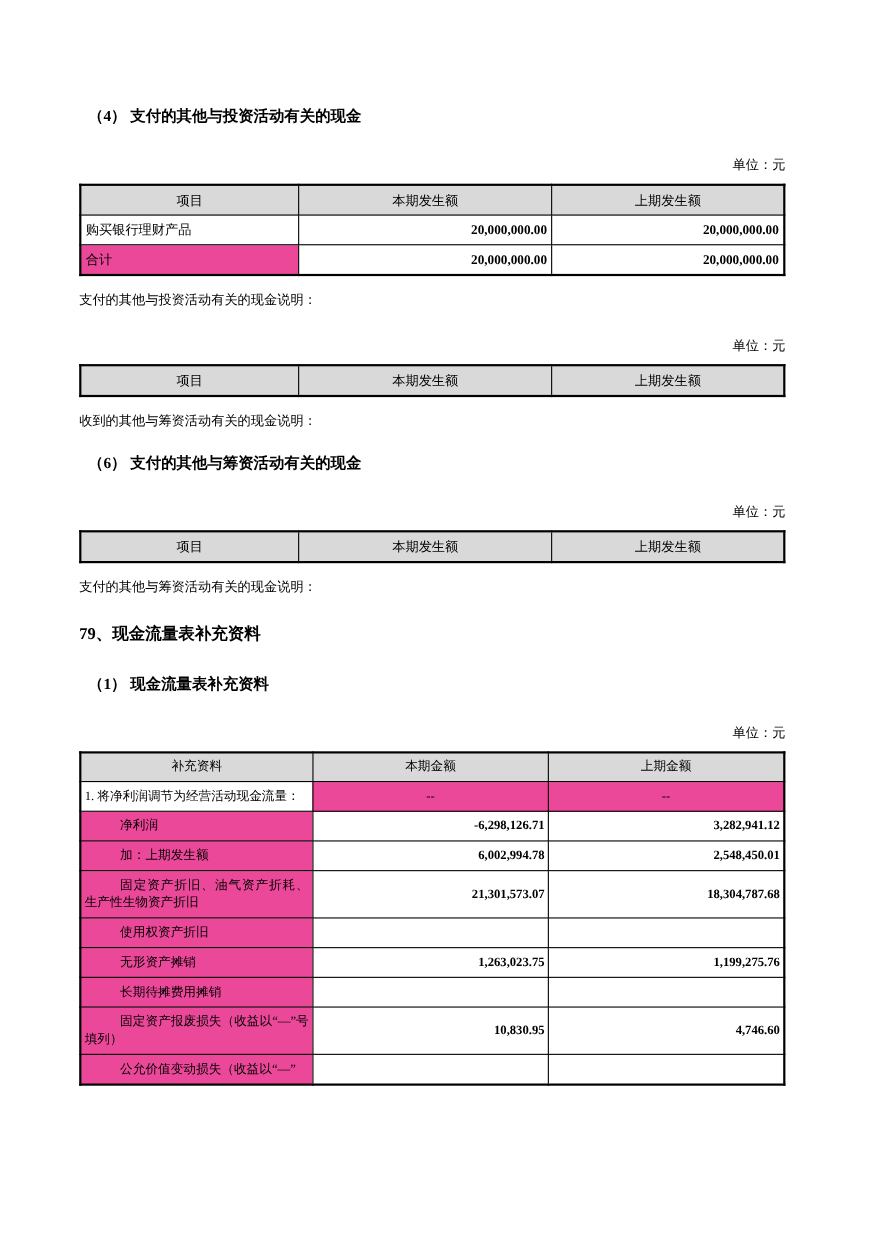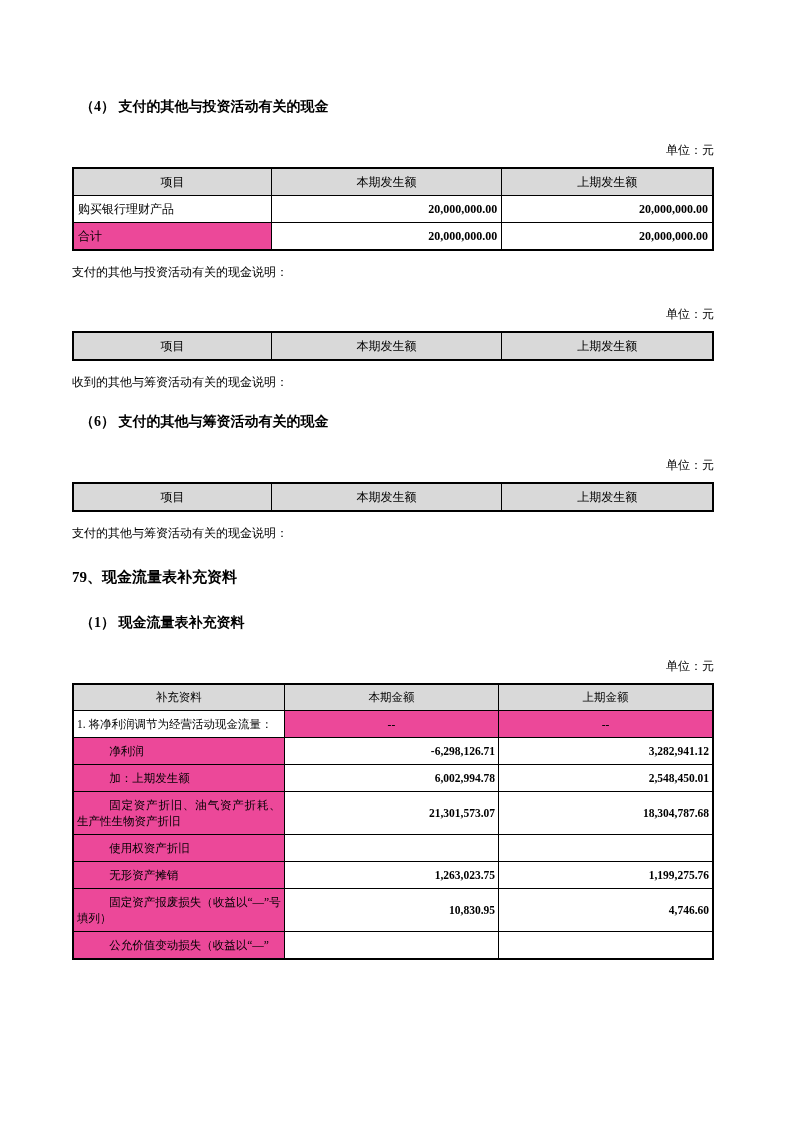--- a/index.html
+++ b/index.html
@@ -188,20 +188,25 @@
             <td class="label indent shaded">使用权资产折旧</td>
             <td class="num"></td>
             <td class="num"></td>
           </tr>
           <tr>
             <td class="label indent shaded">无形资产摊销</td>
             <td class="num">1,263,023.75</td>
             <td class="num">1,199,275.76</td>
           </tr>
           <tr>
+            <td class="label indent shaded">长期待摊费用摊销</td>
+            <td class="num"></td>
+            <td class="num"></td>
+          </tr>
+          <tr>
             <td class="label indent shaded">固定资产报废损失（收益以“—”号填列）</td>
             <td class="num">10,830.95</td>
             <td class="num">4,746.60</td>
           </tr>
           <tr>
             <td class="label indent shaded">公允价值变动损失（收益以“—”</td>
             <td class="num"></td>
             <td class="num"></td>
           </tr>
         </tbody>

